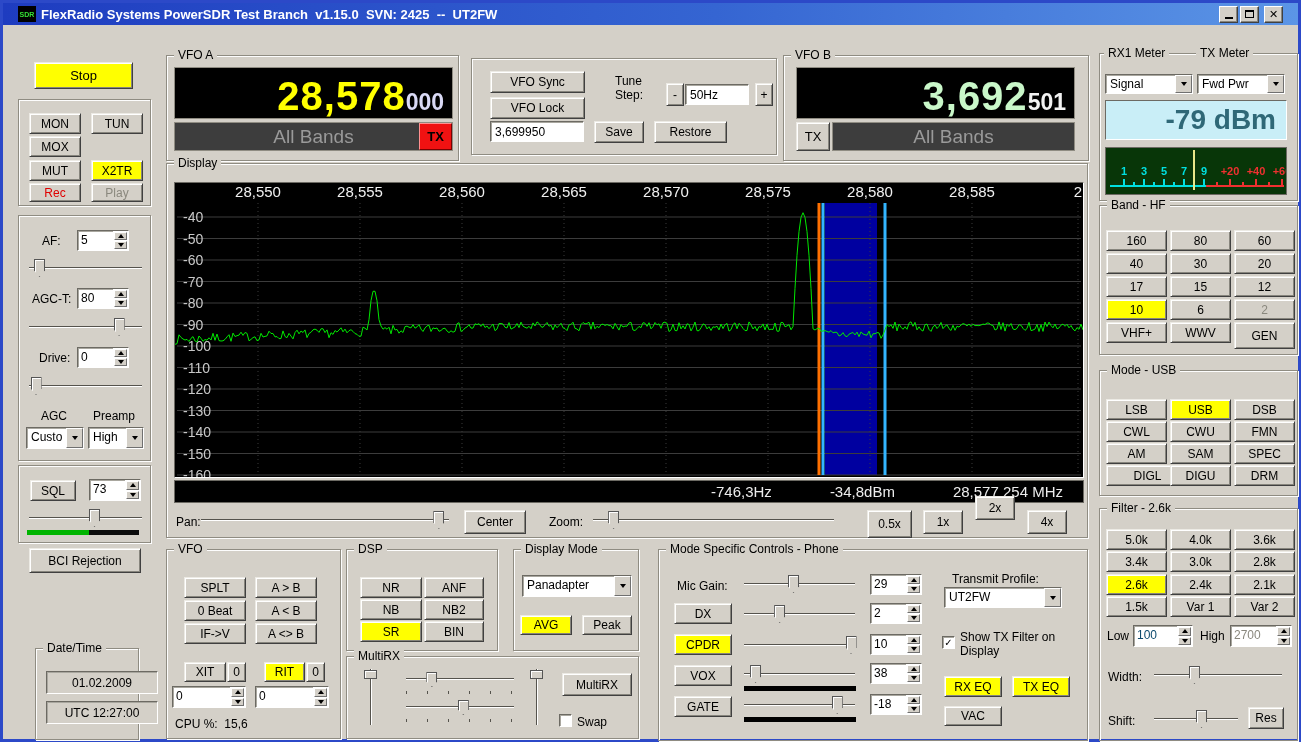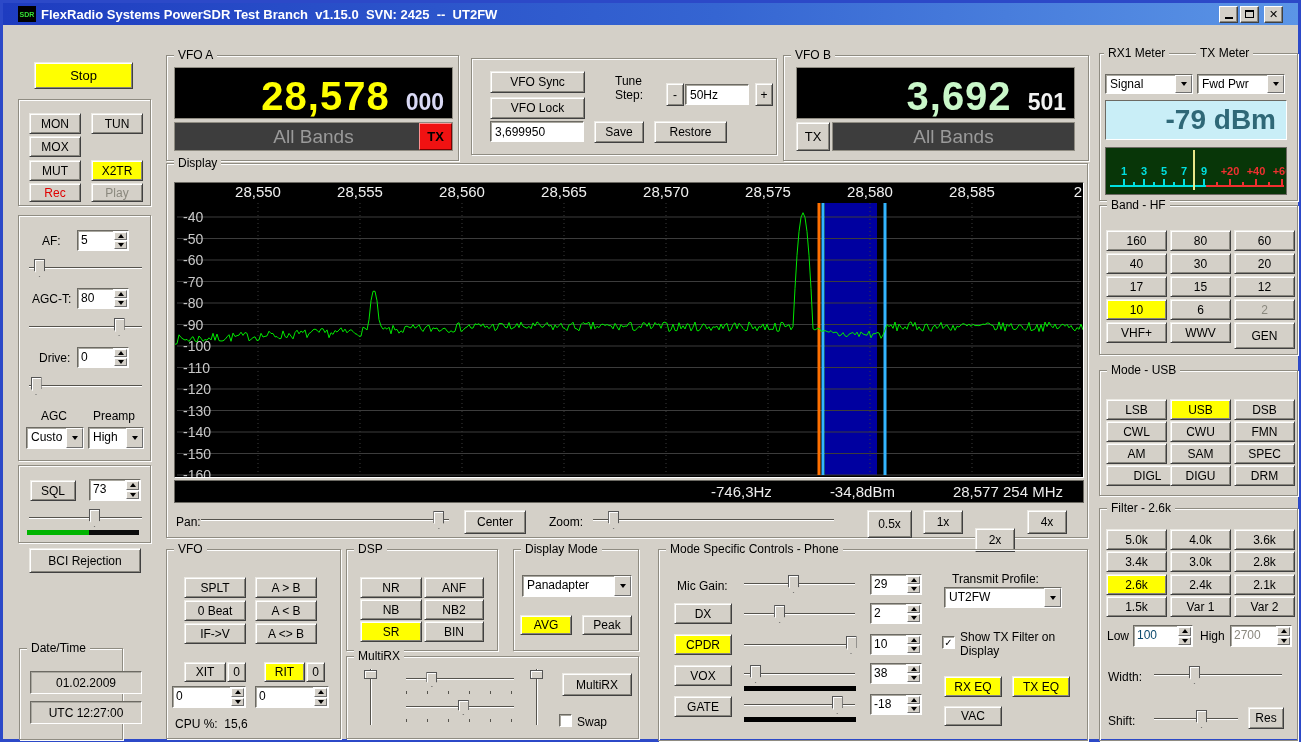--- a/index.html
+++ b/index.html
@@ -57,21 +57,21 @@
   .vslider .track{position:absolute;left:6px;top:2px;bottom:2px;width:2px;background:#8c8a82;
     border-left:1px solid #55534d;border-right:1px solid #fff}
   .vslider .thumb{position:absolute;left:0;width:13px;height:9px;background:#d4d0c8;border:1px solid #555;
     box-shadow:inset 1px 1px 0 #fff}
   .ticks{position:absolute;height:3px;background:repeating-linear-gradient(90deg,#55534d 0 1px,transparent 1px 21px)}
   .checkbox{position:absolute;width:13px;height:13px;background:#fff;border:1px solid;
     border-color:#6c6a63 #fff #fff #6c6a63;box-shadow:inset 1px 1px 0 #a9a79f;
     display:flex;align-items:center;justify-content:center;font-size:10px;font-weight:bold}
   
   .lcd{position:absolute;background:#000;border:1px solid #8f8c82;display:flex;align-items:flex-end;
-    justify-content:flex-end;padding:0 8px 5px 0;gap:16px}
+    justify-content:flex-end;padding:0 8px 5px 0;gap:0}
   .lcd .main{font-size:40px;font-weight:bold;line-height:.82;letter-spacing:1px}
   .lcd .frac{font-size:23px;font-weight:bold;line-height:.9}
   .vfoa .main{color:#ffff00}.vfoa .frac{color:#d9d9f5}
   .vfob .main{color:#c9f7c9}.vfob .frac{color:#f2f2f2}
   .bandbar{position:absolute;background:#3d3d3d;border:1px solid #8f8c82;color:#9a9a9a;font-size:19px;
     display:flex;align-items:center;justify-content:center}
   .txchip{position:absolute;top:0;right:0;bottom:0;width:33px;background:#f01212;color:#000;font-weight:bold;
     font-size:13px;display:flex;align-items:center;justify-content:center;
     border:1px solid;border-color:#ff9090 #7a0000 #7a0000 #ff9090}
   
@@ -201,21 +201,21 @@
     </div>
     <div class="slider" style="left:8px;top:42px;width:117px;height:20px">
       <div class="track"></div>
       <div class="thumb" style="left:53%"></div>
     </div>
     <div class="sqlbar" style="left:8px;top:64px;width:112px"></div>
   </div>
 
   <div class="btn" style="left:26px;top:545px;width:112px;height:25px">BCI Rejection</div>
 
-  <div class="grp" style="left:16px;top:645px;width:104px;height:92px">
+  <div class="grp" style="left:32px;top:645px;width:104px;height:92px">
     <span class="legend">Date/Time</span>
     <div class="field" style="left:10px;top:22px;width:112px;height:23px;justify-content:center;background:#d4d0c8">01.02.2009</div>
     <div class="field" style="left:10px;top:52px;width:112px;height:23px;justify-content:center;background:#d4d0c8">UTC 12:27:00</div>
   </div>
 
   <div class="grp" style="left:163px;top:52px;width:293px;height:106px">
     <span class="legend">VFO A</span>
     <div class="lcd vfoa" style="left:7px;top:11px;width:279px;height:52px">
       <span class="main">28,578</span>
       <span class="frac">000</span>
@@ -451,21 +451,21 @@
       <div class="thumb" style="left:93%"></div>
     </div>
     <div class="btn" style="left:297px;top:346px;width:62px;height:24px">Center</div>
     <span class="label" style="left:382px;top:351px">Zoom:</span>
     <div class="slider" style="left:424px;top:346px;width:245px;height:20px">
       <div class="track"></div>
       <div class="thumb" style="left:7%"></div>
     </div>
     <div class="btn" style="left:700px;top:346px;width:45px;height:28px">0.5x</div>
     <div class="btn" style="left:756px;top:346px;width:40px;height:24px">1x</div>
-    <div class="btn" style="left:808px;top:364px;width:40px;height:24px">2x</div>
+    <div class="btn" style="left:808px;top:332px;width:40px;height:24px">2x</div>
     <div class="btn" style="left:860px;top:346px;width:40px;height:24px">4x</div>
   </div>
 
   <div class="grp" style="left:163px;top:546px;width:175px;height:190px">
     <span class="legend">VFO</span>
     <div class="btn" style="left:17px;top:27px;width:62px;height:21px">SPLT</div>
     <div class="btn" style="left:88px;top:27px;width:62px;height:21px">A &gt; B</div>
     <div class="btn" style="left:17px;top:50px;width:62px;height:21px">0 Beat</div>
     <div class="btn" style="left:88px;top:50px;width:62px;height:21px">A &lt; B</div>
     <div class="btn" style="left:17px;top:73px;width:62px;height:21px">IF-&gt;V</div>

